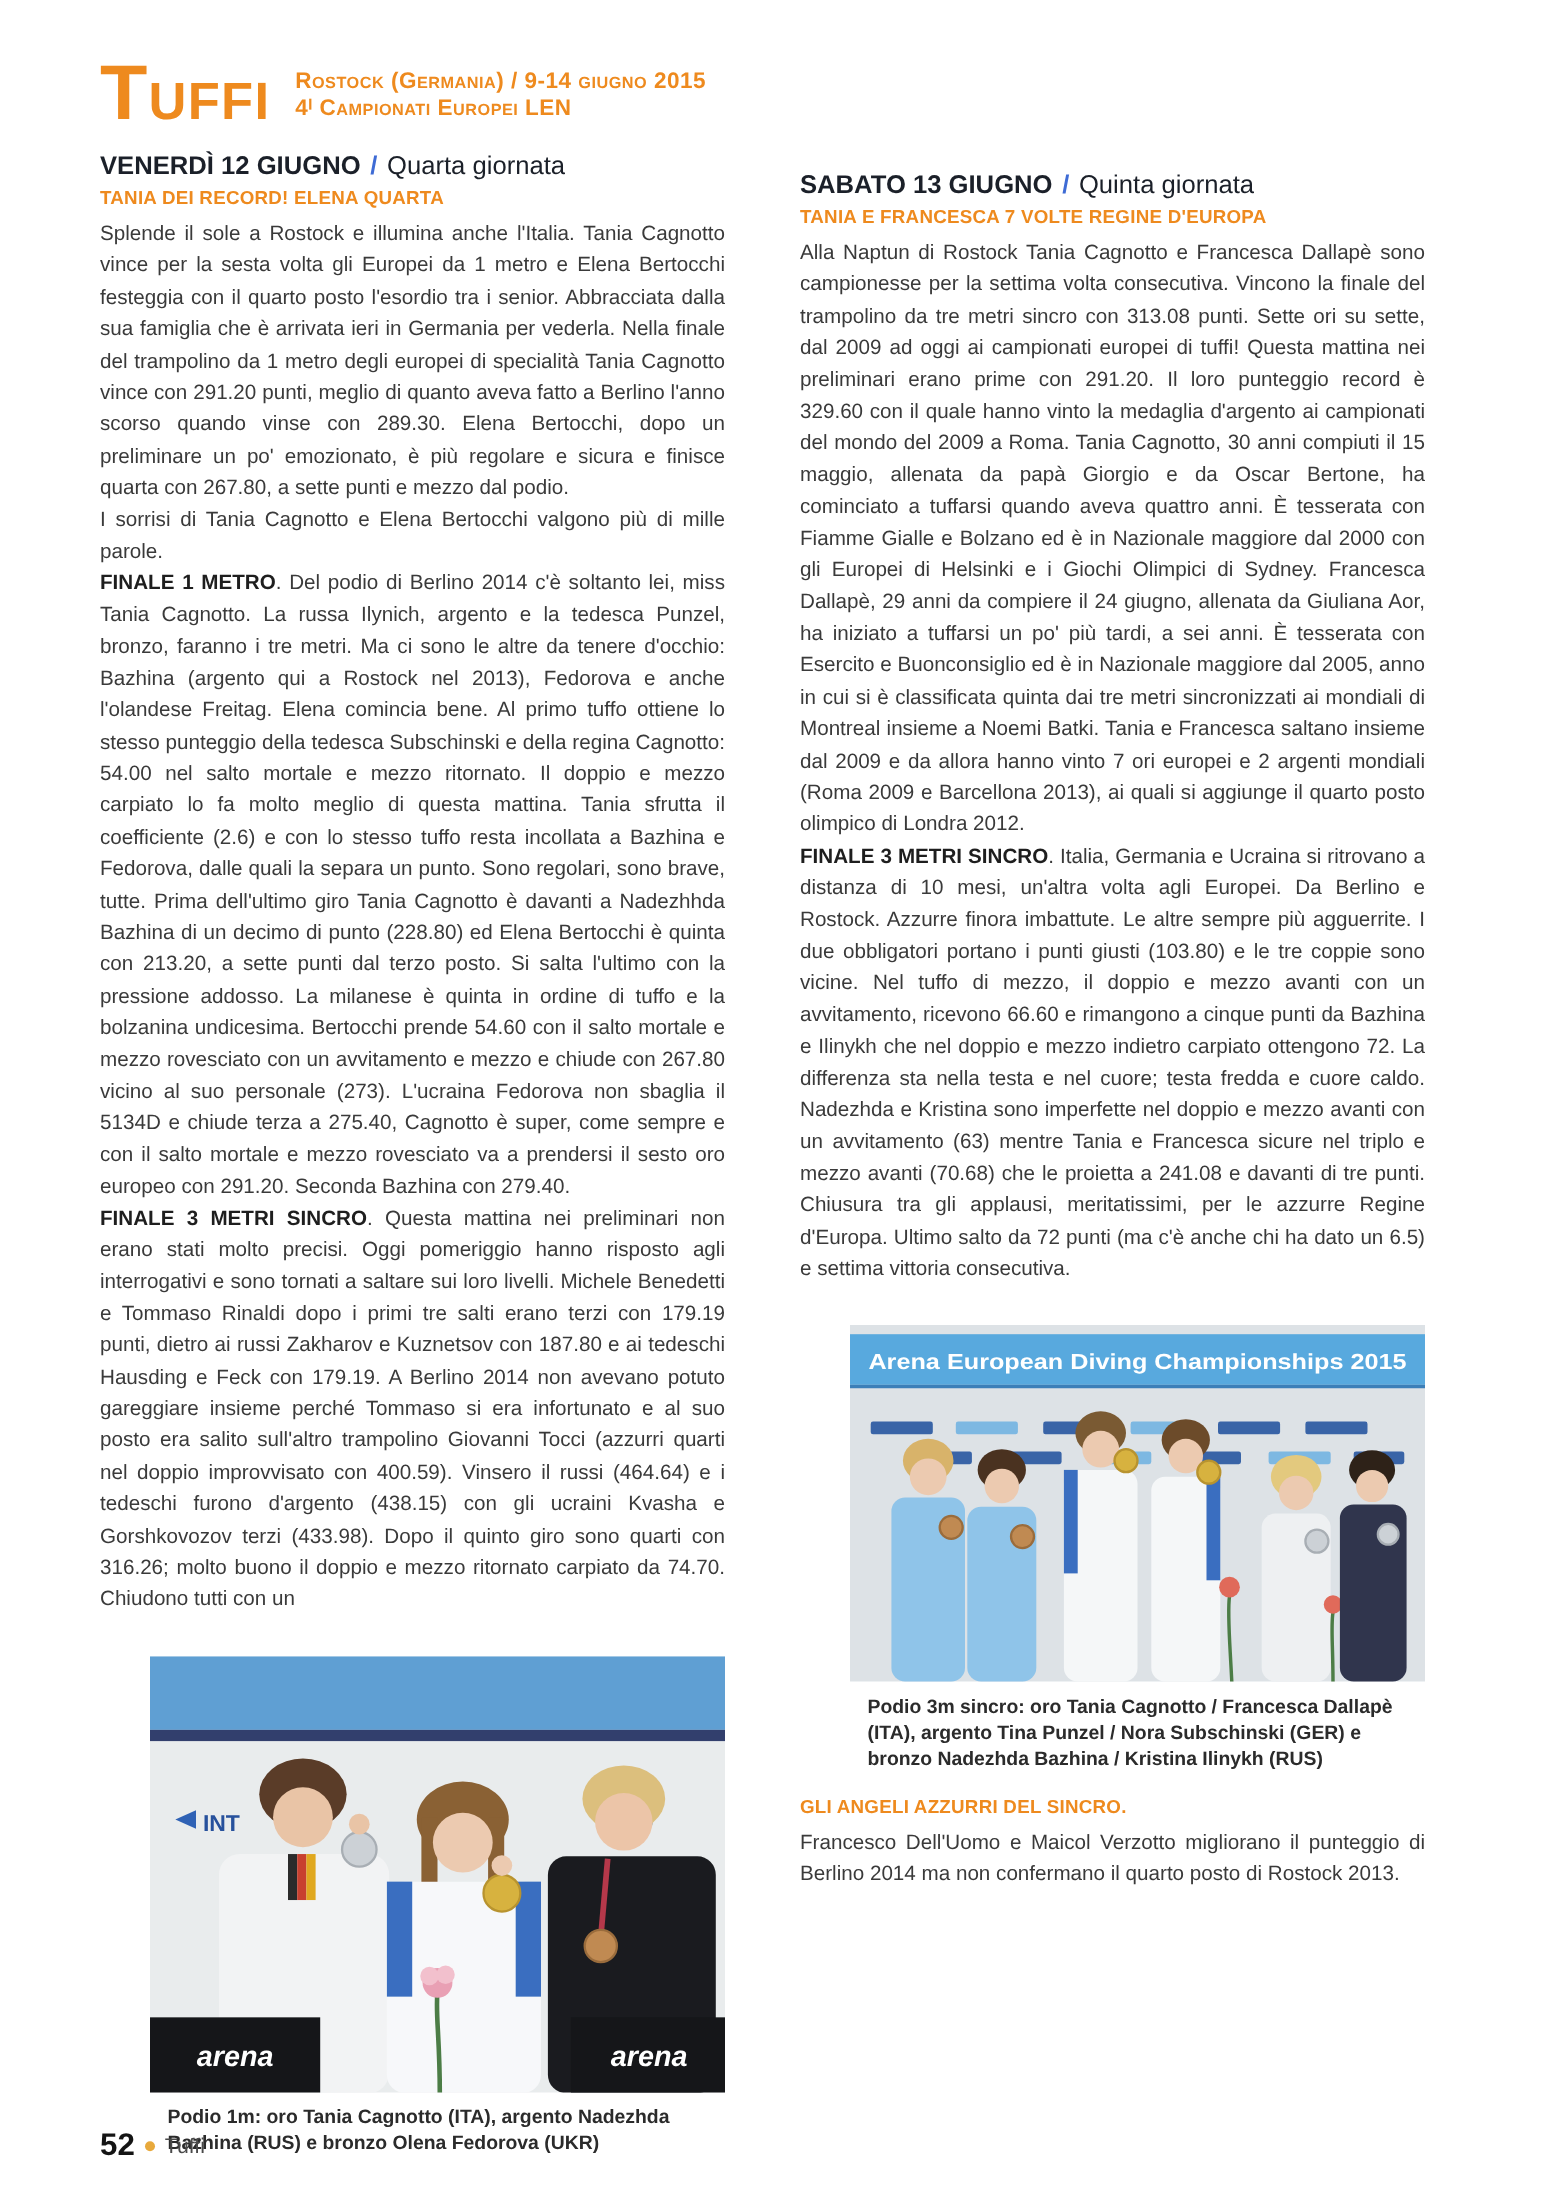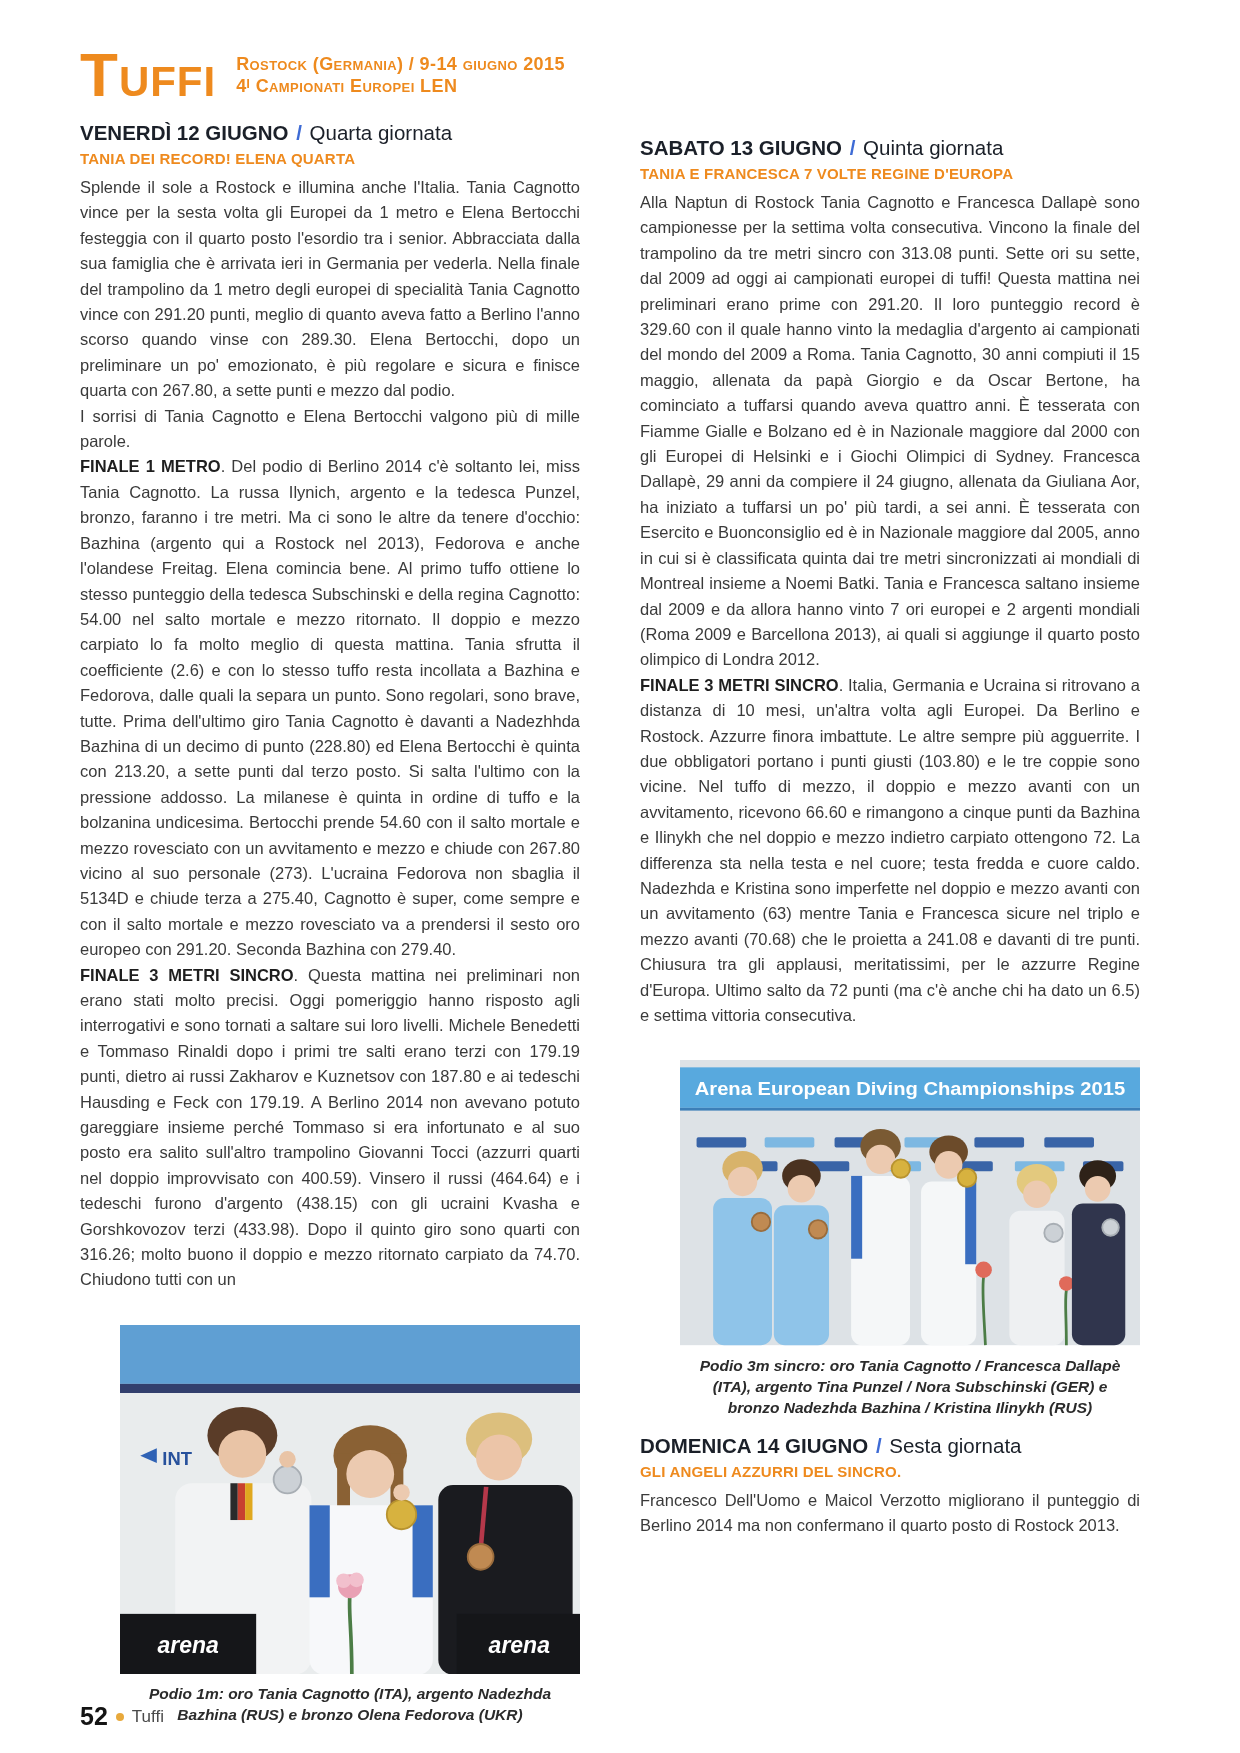--- a/index.html
+++ b/index.html
@@ -29,22 +29,22 @@
   .section-head .day { font-weight:bold; }
   .section-head .slash { color:#3E6BD5; font-weight:bold; padding:0 2px; }
   .headline { color:#EE8A1E; font-size:15px; line-height:25px; font-weight:bold;
     margin-bottom:4px; letter-spacing:0.2px; }
   p.body { font-size:16.5px; line-height:25.4px; text-align:justify; color:#3a3a3a; }
   p.body strong { color:#1e1e1e; }
   .section-gap { margin-top:15px; }
   
   figure.photo { margin-top:32px;padding-left:40px; }
   figure.photo svg { display:block; width:100%; height:auto; }
-  figcaption { font-weight:bold; font-size:15.5px; line-height:21px; text-align:center;
-    color:#2b2b2b; margin-top:9px; padding:0 14px;font-style:italic; }
+  figcaption { font-weight:bold; font-size:15.5px; line-height:21px; text-align:left;
+    color:#2b2b2b; margin-top:9px; padding:0 14px; }
   
   .footer { position:absolute; left:80px; bottom:22px; display:flex; align-items:center; gap:8px; }
   .footer .pageno { font-weight:bold; font-size:25px; color:#141414; }
   .footer .dot { width:8px; height:8px; border-radius:50%; background:#E8A93C; }
   .footer .mag { font-size:17px; color:#4a4a4a; }
 </style>
 </head>
 <body>
 
 <div class="page">
@@ -201,25 +201,20 @@
             <ellipse cx="454" cy="126" rx="20" ry="17" fill="#2e2218"></ellipse>
             <circle cx="454" cy="140" r="14" fill="#eccab0"></circle>
             <rect x="426" y="156" width="58" height="154" rx="12" fill="#30354d"></rect>
             <circle cx="468" cy="182" r="9" fill="#ccd1d6" stroke="#a8aeb4" stroke-width="2"></circle>
           </g>
         </svg>
         <figcaption>Podio 3m sincro: oro Tania Cagnotto / Francesca Dallapè (ITA), argento Tina Punzel / Nora Subschinski (GER) e bronzo Nadezhda Bazhina / Kristina Ilinykh (RUS)</figcaption>
       </figure>
 
       <div class="section-gap">
-        <div class="section-head">
-          <span class="day">DOMENICA 14 GIUGNO</span>
-          <span class="slash">/</span>
-          <span class="sub">Sesta giornata</span>
-        </div>
         <div class="headline">GLI ANGELI AZZURRI DEL SINCRO.</div>
         <p class="body">Francesco Dell'Uomo e Maicol Verzotto migliorano il punteggio di Berlino 2014 ma non confermano il quarto posto di Rostock 2013.</p>
       </div>
     </div>
   </div>
 
   <div class="footer">
     <span class="pageno">52</span>
     <span class="dot"></span>
     <span class="mag">Tuffi</span>

